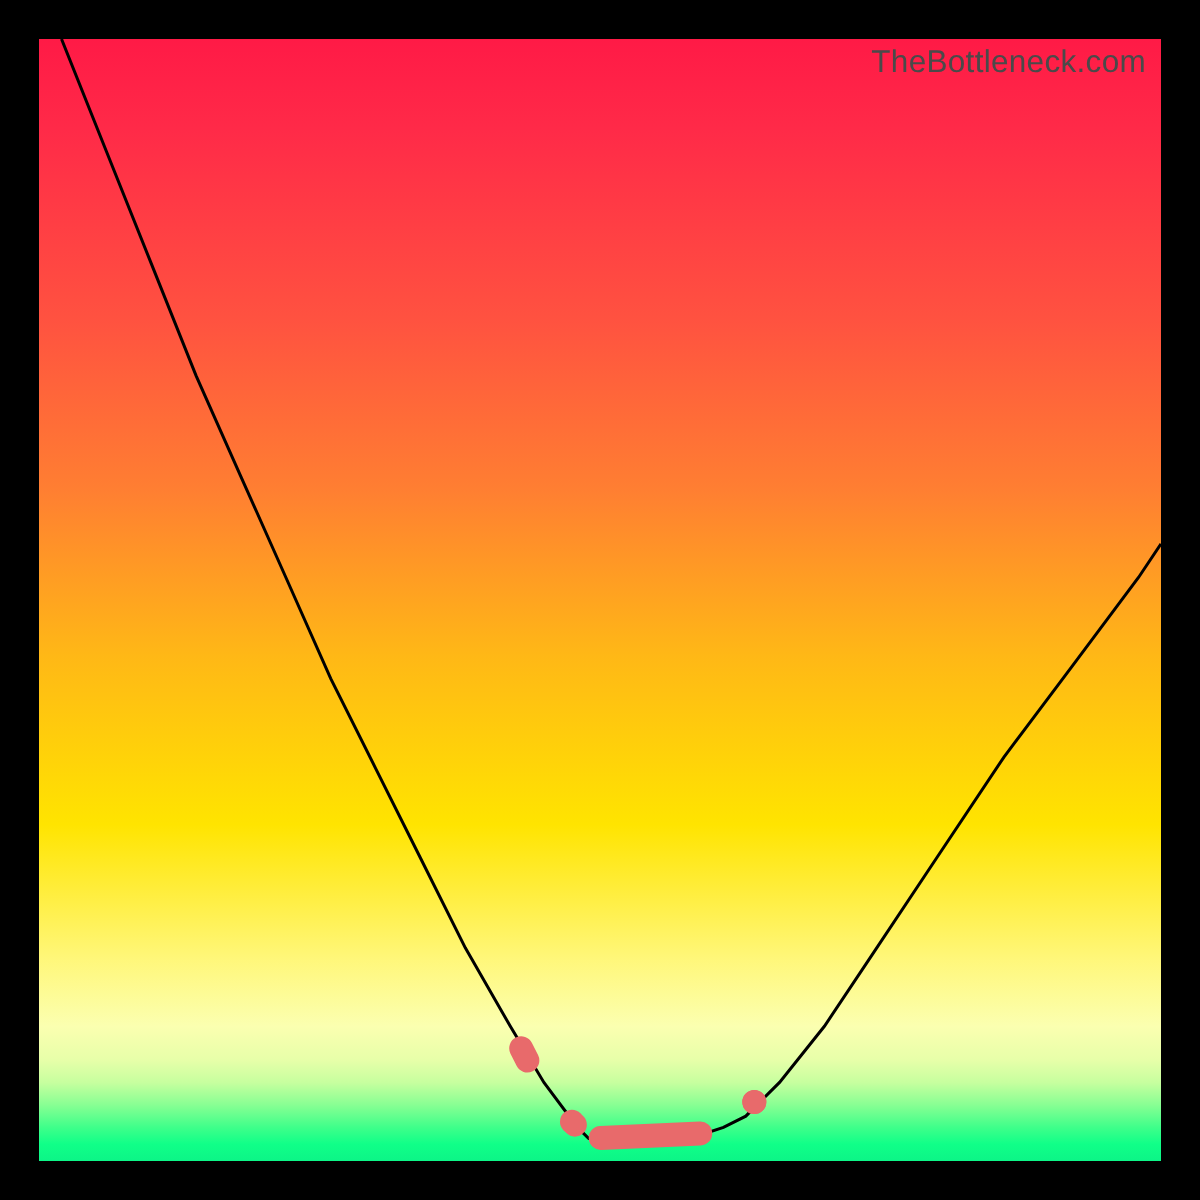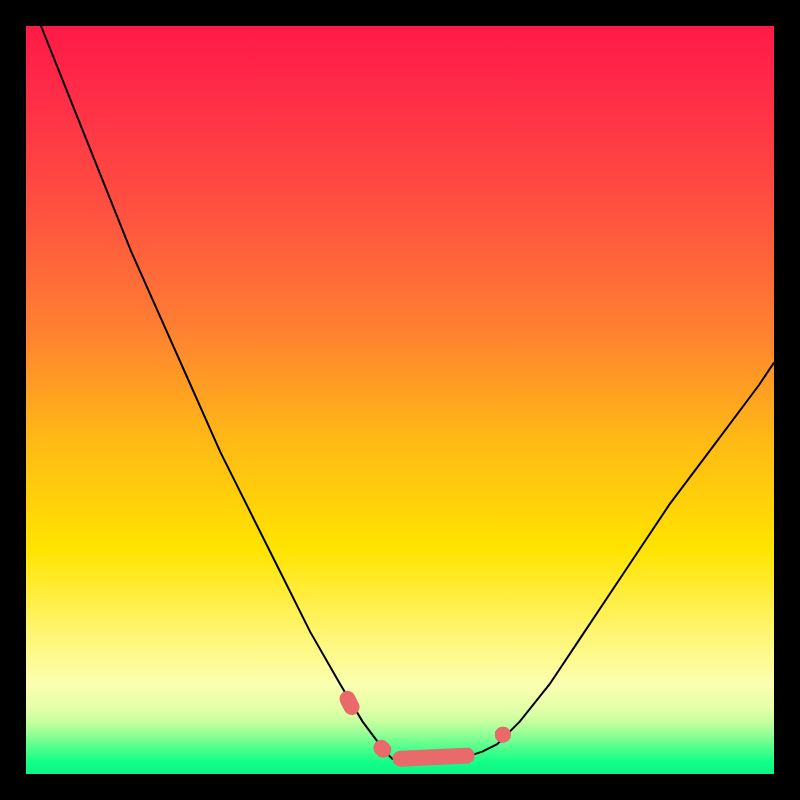--- a/index.html
+++ b/index.html
@@ -74,20 +74,21 @@
   .rounded {
     fill: #e86a6b;
   }
 </style>
 </head>
 <body>
 
 <div class="frame">
   <div class="plot">
     <div class="gradient-bg"></div>
+    <div class="watermark">TheBottleneck.com</div>
     <svg id="curve" viewBox="0 0 748 748" preserveAspectRatio="none">
       <path id="main-curve" class="curve-stroke" d="M15.0 0.0 L44.9 74.8 L74.8 149.6 L104.7 224.4 L134.6 291.7 L164.6 359.0 L194.5 426.4 L224.4 486.2 L254.3 546.0 L284.2 605.9 L314.2 658.2 L336.6 695.6 L359.0 725.6 L366.5 733.0 L396.4 733.0 L433.8 733.0 L456.3 725.6 L471.2 718.1 L493.7 695.6 L523.6 658.2 L553.5 613.4 L598.4 546.0 L643.3 478.7 L688.2 418.9 L733.0 359.0 L748.0 336.6"></path>
       <g id="highlights">
           <rect x="317.9" y="657.7" width="25.1" height="16.0" rx="8.0" ry="8.0" class="rounded" transform="rotate(63.43 317.9 665.7)"></rect>
           <rect x="351.6" y="710.1" width="16.0" height="16.0" rx="8.0" ry="8.0" class="rounded" transform="rotate(45.00 351.6 718.1)"></rect>
           <circle cx="355.3" cy="721.8" r="8.0" class="rounded"></circle>
           <rect x="366.5" y="725.0" width="82.4" height="16.0" rx="8.0" ry="8.0" class="rounded" transform="rotate(-2.60 366.5 733.0)"></rect>
           <rect x="471.2" y="706.3" width="16.0" height="16.0" rx="8.0" ry="8.0" class="rounded" transform="rotate(-45.00 471.2 714.3)"></rect>
           <circle cx="476.9" cy="708.7" r="8.0" class="rounded"></circle>
         </g>

